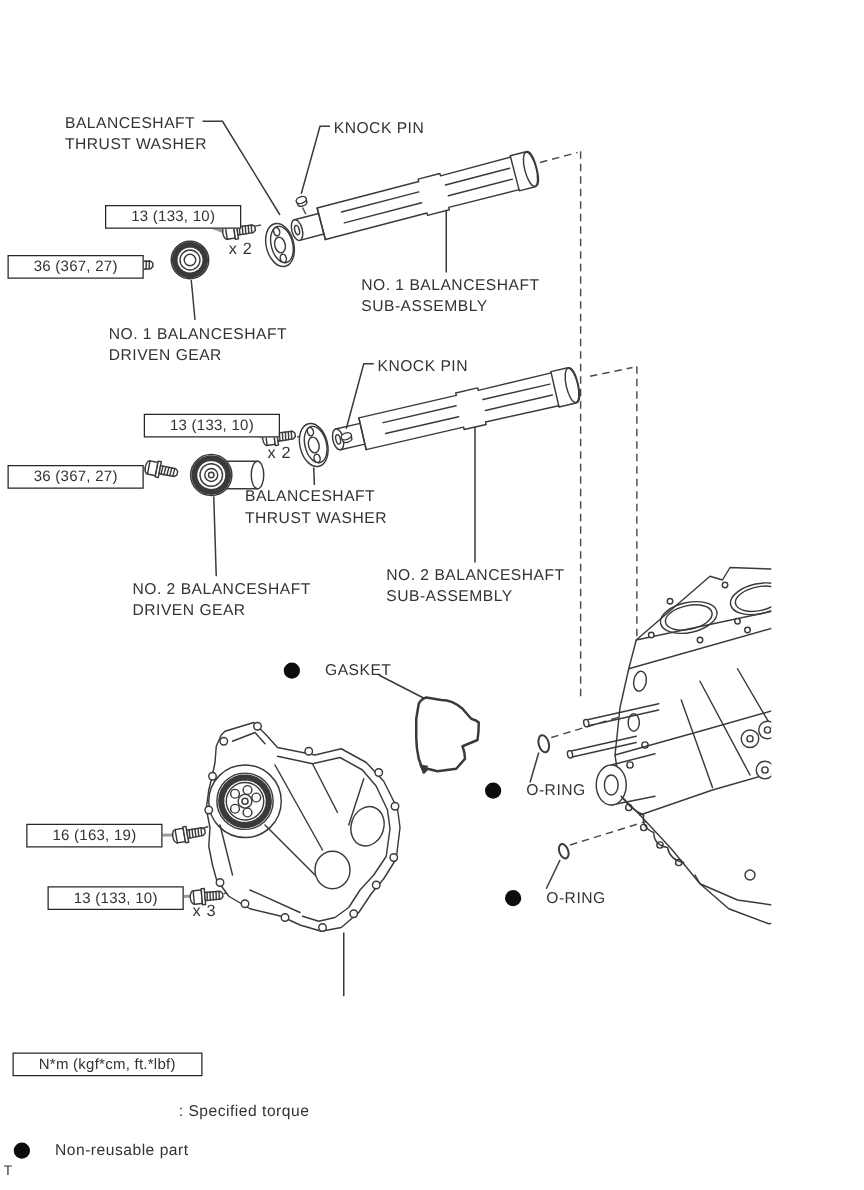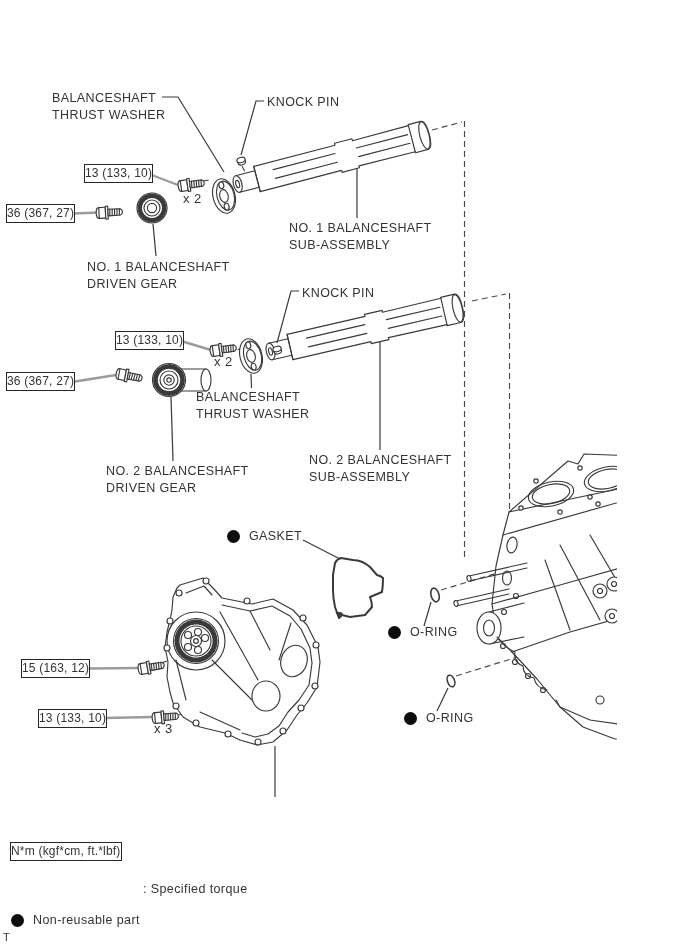--- a/index.html
+++ b/index.html
@@ -2,23 +2,23 @@
 <html><head>
 <meta charset="utf-8">
 <style>
   html,body{margin:0;padding:0;background:#ffffff;}
   .stage{position:relative;width:617px;height:952px;background:#fff;overflow:hidden;
          font-family:"Liberation Sans",sans-serif;}
   .stage svg{position:absolute;left:0;top:0;}
   .lbl{position:absolute;font-size:12.5px;line-height:17px;letter-spacing:.4px;
        color:#333;white-space:pre-line;}
   .tbox{position:absolute;border:1.6px solid #262626;background:#fff;color:#333;
-        font-size:12px;line-height:15px;letter-spacing:.2px;padding:1px 0;white-space:nowrap;}
+        font-size:12px;line-height:15px;letter-spacing:.2px;padding:1px 20px;white-space:nowrap;}
   .qty{position:absolute;font-size:13px;color:#333;letter-spacing:.5px;text-align:right;}
-  .brow{position:absolute;display:flex;align-items:center;gap:9px;}
+  .brow{position:absolute;display:flex;align-items:center;gap:20px;}
   .bullet{width:13px;height:13px;border-radius:50%;background:#0d0d0d;flex:0 0 auto;}
   .brow .txt{font-size:12.5px;letter-spacing:.4px;color:#333;white-space:nowrap;}
   .corner{position:absolute;font-size:11px;color:#333;}
 </style>
 </head>
 <body>
 
 <div class="stage">
 
 <svg width="691" height="952" viewBox="0 0 691 952">
@@ -258,21 +258,21 @@
   </div>
   <div class="brow" style="left:404px;top:711px">
     <span class="bullet"></span>
     <span class="txt">O-RING</span>
   </div>
 
   <div class="tbox" style="left:84px;top:164px">13 (133, 10)</div>
   <div class="tbox" style="left:6px;top:204px">36 (367, 27)</div>
   <div class="tbox" style="left:115px;top:331px">13 (133, 10)</div>
   <div class="tbox" style="left:6px;top:372px">36 (367, 27)</div>
-  <div class="tbox" style="left:21px;top:659px">15 (163, 12)</div>
+  <div class="tbox" style="left:21px;top:659px">16 (163, 19)</div>
   <div class="tbox" style="left:38px;top:709px">13 (133, 10)</div>
 
   <div class="qty" style="left:183px;top:191px">x 2</div>
   <div class="qty" style="left:214px;top:354px">x 2</div>
   <div class="qty" style="left:154px;top:721px">x 3</div>
 
   <div class="tbox" style="left:10px;top:842px">N*m (kgf*cm, ft.*lbf)</div>
   <div class="lbl" style="left:143px;top:881px;white-space:nowrap">: Specified torque</div>
   <div class="brow" style="left:11px;top:913px">
     <span class="bullet"></span>

